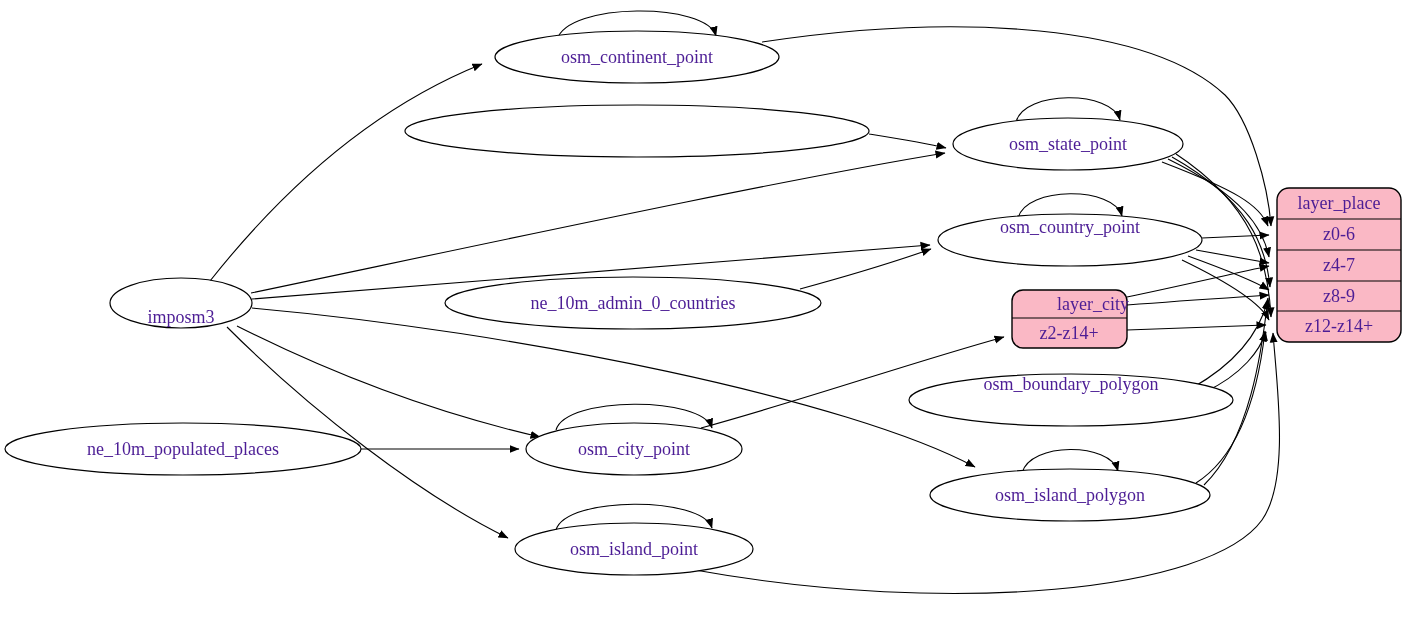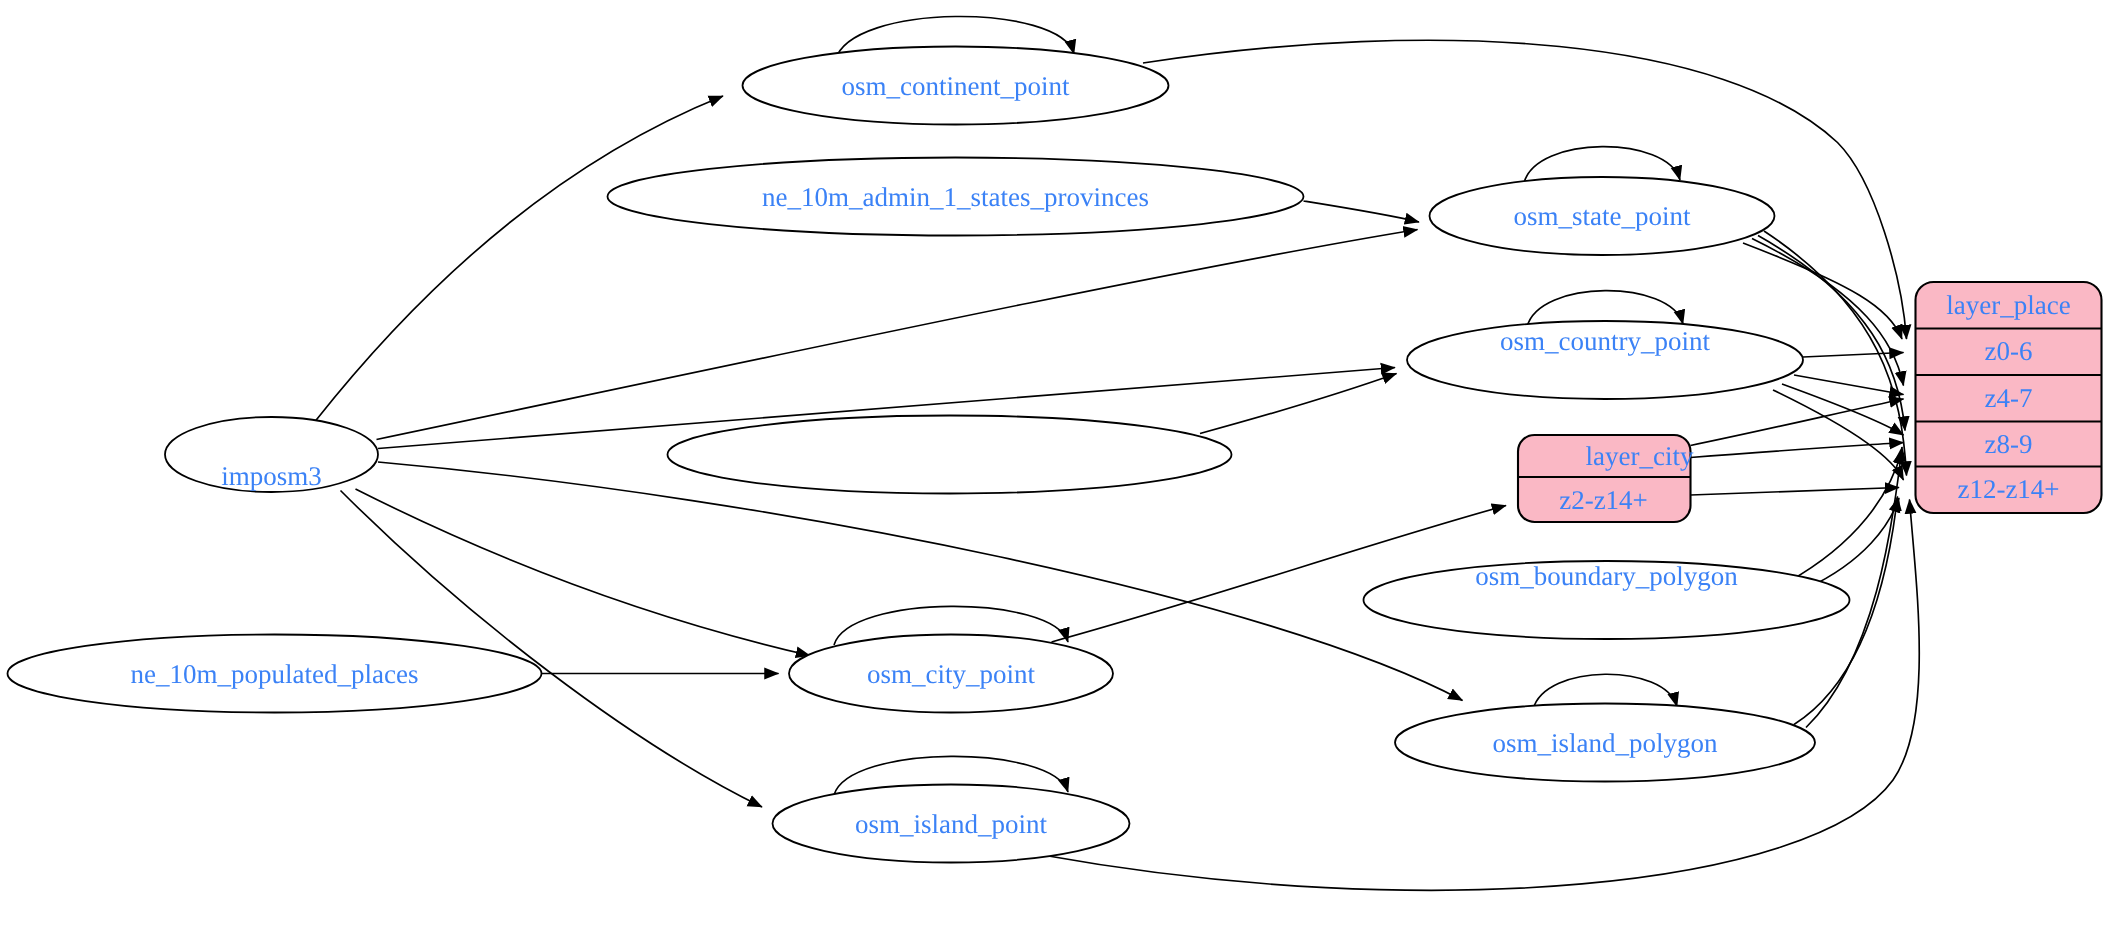--- a/index.html
+++ b/index.html
@@ -8,21 +8,21 @@
     width:1411px;height:618px;
     font-family:"Liberation Serif","DejaVu Serif",serif;
     background:#ffffff;
     overflow:hidden;
   }
   .canvas svg{position:absolute;left:0;top:0;}
   .lbl{
     position:absolute;
     transform:translate(-50%,-50%);
     font-size:18px;
-    color:#3b82f6;
+    color:#4c1d95;
     white-space:nowrap;
     line-height:1;
     text-align:center;
   }
 </style>
 </head>
 <body>
 
 <div class="canvas">
   <svg width="1411" height="618" viewBox="0 0 1411 618">
@@ -95,23 +95,23 @@
       <rect x="1277" y="188" width="124" height="154" rx="12" fill="#FAB8C5" stroke="#000" stroke-width="1.4"></rect>
       <line x1="1277" y1="219" x2="1401" y2="219" stroke="#000" stroke-width="1.2"></line>
       <line x1="1277" y1="250" x2="1401" y2="250" stroke="#000" stroke-width="1.2"></line>
       <line x1="1277" y1="281" x2="1401" y2="281" stroke="#000" stroke-width="1.2"></line>
       <line x1="1277" y1="311" x2="1401" y2="311" stroke="#000" stroke-width="1.2"></line>
     </g>
   </svg>
 
   <div class="lbl" style="left:181px;top:317px">imposm3</div>
   <div class="lbl" style="left:637px;top:57px">osm_continent_point</div>
-  <div class="lbl" style="left:637px;top:131px">ne_10m_admin_1_states_provinces</div>
   <div class="lbl" style="left:1068px;top:144px">osm_state_point</div>
   <div class="lbl" style="left:1070px;top:227px">osm_country_point</div>
+  <div class="lbl" style="left:633px;top:303px">ne_10m_admin_0_countries</div>
   <div class="lbl" style="left:1071px;top:384px">osm_boundary_polygon</div>
   <div class="lbl" style="left:1070px;top:495px">osm_island_polygon</div>
   <div class="lbl" style="left:634px;top:449px">osm_city_point</div>
   <div class="lbl" style="left:183px;top:449px">ne_10m_populated_places</div>
   <div class="lbl" style="left:634px;top:549px">osm_island_point</div>
 
   <div class="lbl" style="left:1093px;top:304px">layer_city</div>
   <div class="lbl" style="left:1069px;top:333px">z2-z14+</div>
 
   <div class="lbl" style="left:1339px;top:203px">layer_place</div>

